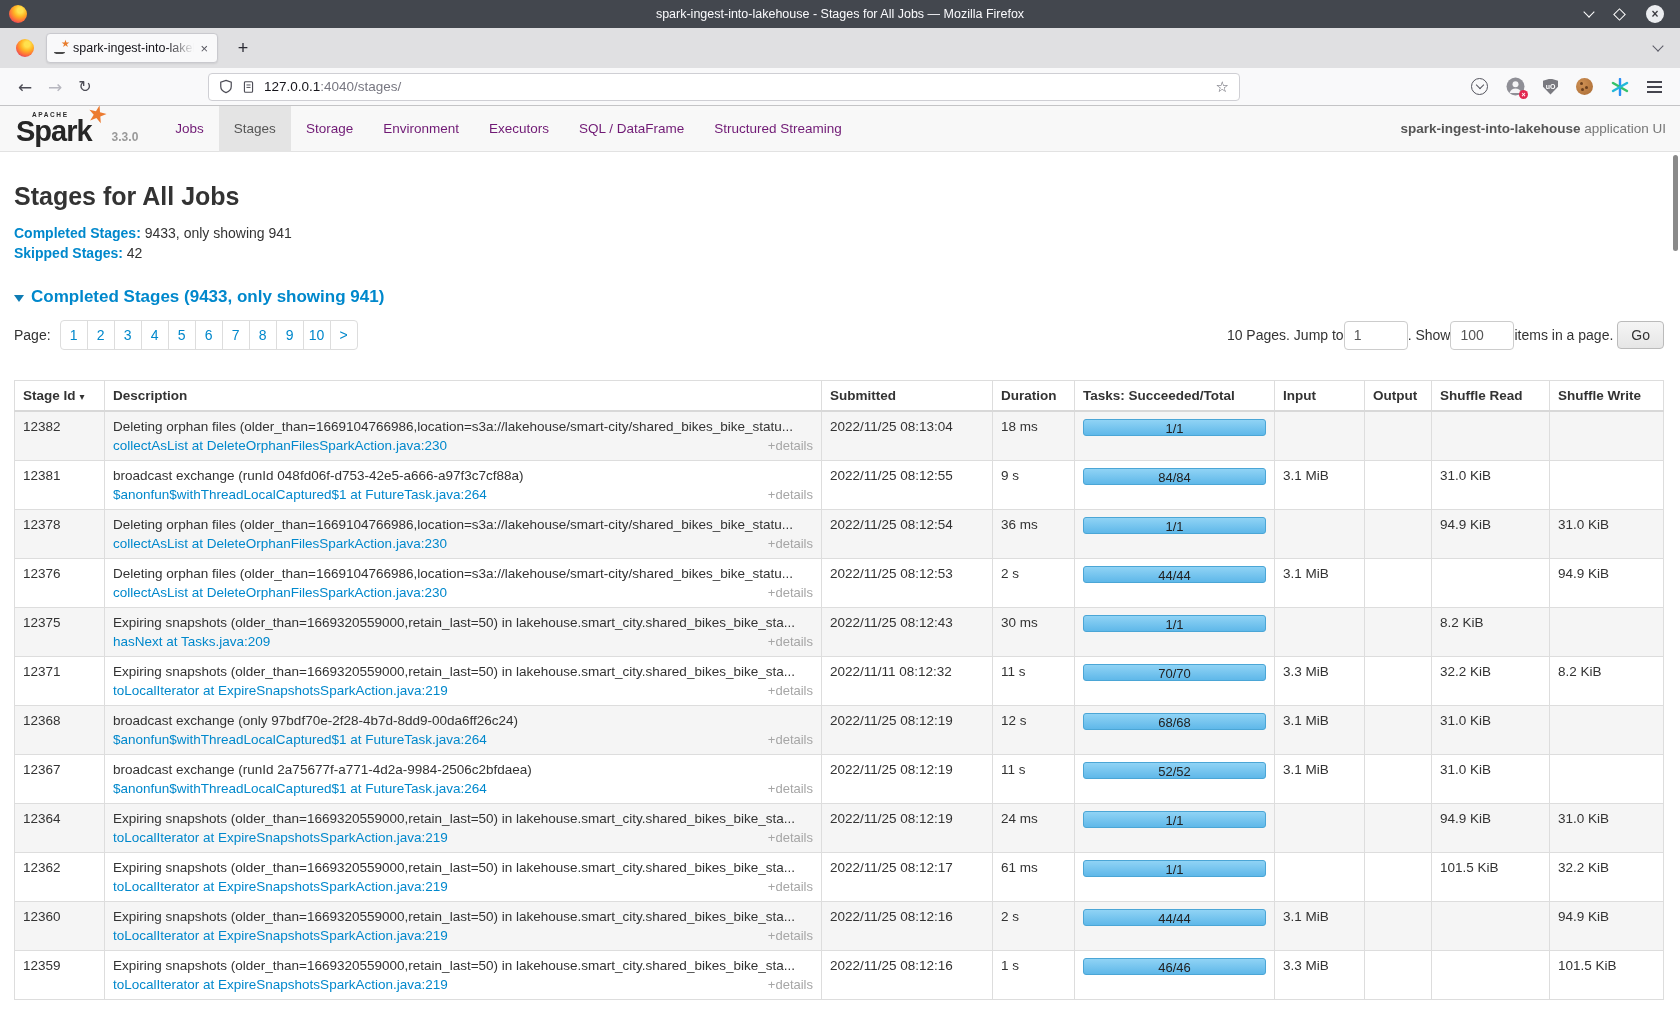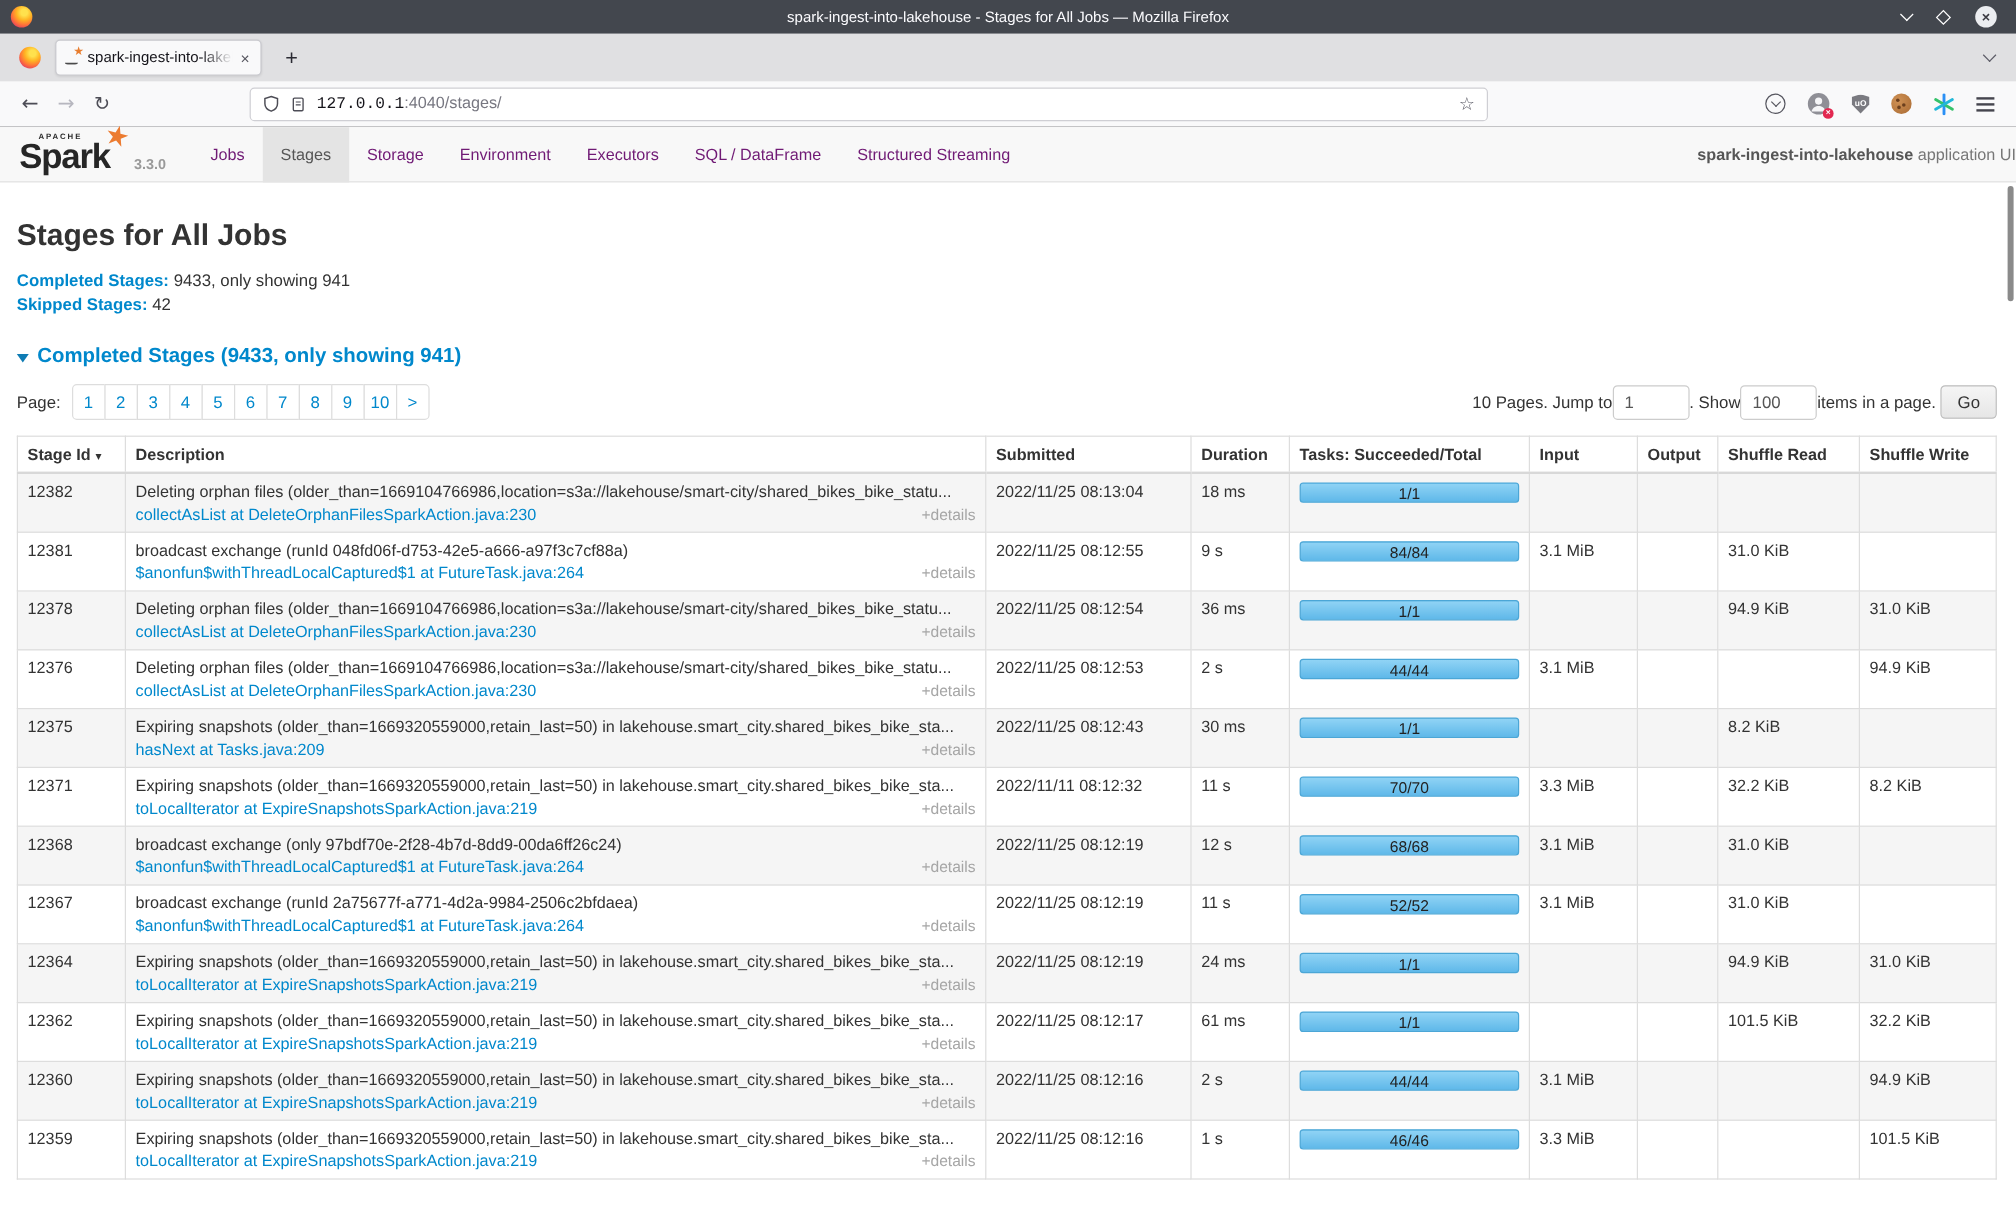--- a/index.html
+++ b/index.html
@@ -34,21 +34,21 @@
   .newtab-btn { font-size:18px; color:#2b2b33; margin-left:12px; width:26px; text-align:center; }
   .tabstrip-chevron { margin-left:auto; margin-right:8px; }
   .chev.dark { border-color:#5b5b66; }
 
   .toolbar { height:38px; background:#f9f9fa; border-bottom:1px solid #c4c4c6; display:flex; align-items:center; padding:0 10px; }
   .navbtn { width:30px; height:30px; display:flex; align-items:center; justify-content:center; color:#4d4d56; }
   .navbtn.disabled { color:#b7b7bf; }
   .urlbar { margin-left:108px; width:1032px; height:28px; background:#fff; border:1px solid #cfcfd4; border-radius:4px;
     display:flex; align-items:center; padding:0 10px; gap:9px; }
   .url-text { flex:1; font-size:13.5px; white-space:nowrap; overflow:hidden; }
-  .url-host { color:#15141a;font-family:Liberation Mono, monospace; }
+  .url-host { color:#15141a; }
   .url-rest { color:#777781; }
   .icon-gray { color:#4d4d56; }
   .bookmark-star { font-family:"DejaVu Sans", sans-serif; font-size:15px; color:#5b5b66; }
   .toolbar-right { margin-left:auto; display:flex; align-items:center; gap:18px; padding-right:8px; }
   .pocket { width:17px; height:17px; border:1.7px solid #55555e; border-radius:50%;
     display:flex; align-items:center; justify-content:center; }
   .pocket .chev { width:6px; height:6px; border-color:#55555e; margin-top:-3px; }
   .profile { position:relative; width:19px; height:19px; }
   .badge-x { position:absolute; right:-3px; bottom:-3px; width:9px; height:9px; border-radius:50%; background:#e22850;
     color:#fff; font-size:7px; line-height:9px; text-align:center; font-weight:bold; }
@@ -66,21 +66,21 @@
   .spark-navbar { height:46px; background:#f8f8f8; border-bottom:1px solid #e2e2e2; display:flex; align-items:stretch; }
   .spark-logo { position:relative; margin-left:14px; padding:4px 18px 0 2px; display:flex; align-items:center; }
   .apache-word { position:absolute; top:5px; left:18px; font-size:6.5px; font-weight:bold; letter-spacing:1.6px; color:#2b2b2b; }
   .spark-word { font-size:29px; font-weight:bold; color:#262626; letter-spacing:-1px; line-height:40px; }
   .spark-star { position:absolute; top:-3px; right:2px; color:#ec7b30; font-size:23px; transform:rotate(14deg);
     font-family:"DejaVu Sans", sans-serif; line-height:1; }
   .spark-version { align-self:flex-end; margin:0 0 7px 2px; font-size:12px; font-weight:bold; color:#999; }
   .spark-nav { list-style:none; display:flex; margin-left:22px; }
   .spark-nav a { display:block; line-height:46px; padding:0 15px; font-size:13.5px; color:#701a75; text-decoration:none; }
   .spark-nav a.active { background:#e4e4e4; color:#555; }
-  .app-label { margin-left:auto; line-height:46px; font-size:13.5px; color:#777; }
+  .app-label { margin-left:auto; line-height:46px; padding-right:14px; font-size:13.5px; color:#777; }
   .app-label b { color:#555; }
 
   
   .content { padding:0 16px 0 14px; }
   h3.page-title { font-size:25px; font-weight:bold; color:#333; margin:30px 0 12px; }
   .summary-line { font-size:14px; line-height:20px; color:#333; }
   .summary-line a { color:#0088cc; font-weight:bold; text-decoration:none; }
   .section-h { margin-top:24px; display:flex; align-items:center; font-size:17px; font-weight:bold; color:#0088cc; }
   .tri-down { width:0; height:0; border-left:5px solid transparent; border-right:5px solid transparent;
     border-top:7px solid #0f7cb4; margin-right:7px; margin-top:2px; }
@@ -92,21 +92,21 @@
     color:#0088cc; background:#fff; text-decoration:none; font-size:14px; }
   .pagination li:first-child a { border-radius:4px 0 0 4px; margin-left:0; }
   .pagination li:last-child a { border-radius:0 4px 4px 0; }
   .controls-right { margin-left:auto; display:flex; align-items:center; gap:0; }
   .num-input { width:64px; height:29px; border:1px solid #ccc; border-radius:4px; padding:2px 9px; font-size:14px;
     color:#555; font-family:"Liberation Sans", sans-serif; }
   .go-btn { margin-left:4px; padding:5px 13px; border:1px solid #bbb; border-radius:4px;
     background:linear-gradient(#f5f5f5,#e6e6e6); color:#333; font-size:14px; font-family:"Liberation Sans", sans-serif; }
 
   
-  table.stages { width:100%; border-collapse:collapse; margin-top:13px; table-layout:fixed; font-size:13.5px;padding-left:48px; }
+  table.stages { width:100%; border-collapse:collapse; margin-top:30px; table-layout:fixed; font-size:13.5px;padding-left:48px; }
   .stages th, .stages td { border:1px solid #ddd; padding:7px 8px; vertical-align:top; text-align:left; }
   .stages th { font-weight:bold; color:#333; border-bottom:2px solid #d8d8d8; white-space:nowrap; overflow:hidden; }
   .stages tbody tr:nth-child(odd) { background:#f5f5f5; }
   .sort-arrow { font-family:"DejaVu Sans", sans-serif; font-size:10px; margin-left:4px; color:#333; }
   .desc1 { white-space:nowrap; overflow:hidden; }
   .desc2 { display:flex; justify-content:space-between; margin-top:4px; }
   .desc-link { color:#0088cc; text-decoration:none; white-space:nowrap; overflow:hidden; }
   .details-toggle { color:#a6a6a6; font-size:13px; cursor:pointer; flex:0 0 auto; margin-left:8px; }
   .cell-txt { white-space:nowrap; overflow:hidden; display:block; }
   .progress { position:relative; height:17px;text-decoration:underline; }

